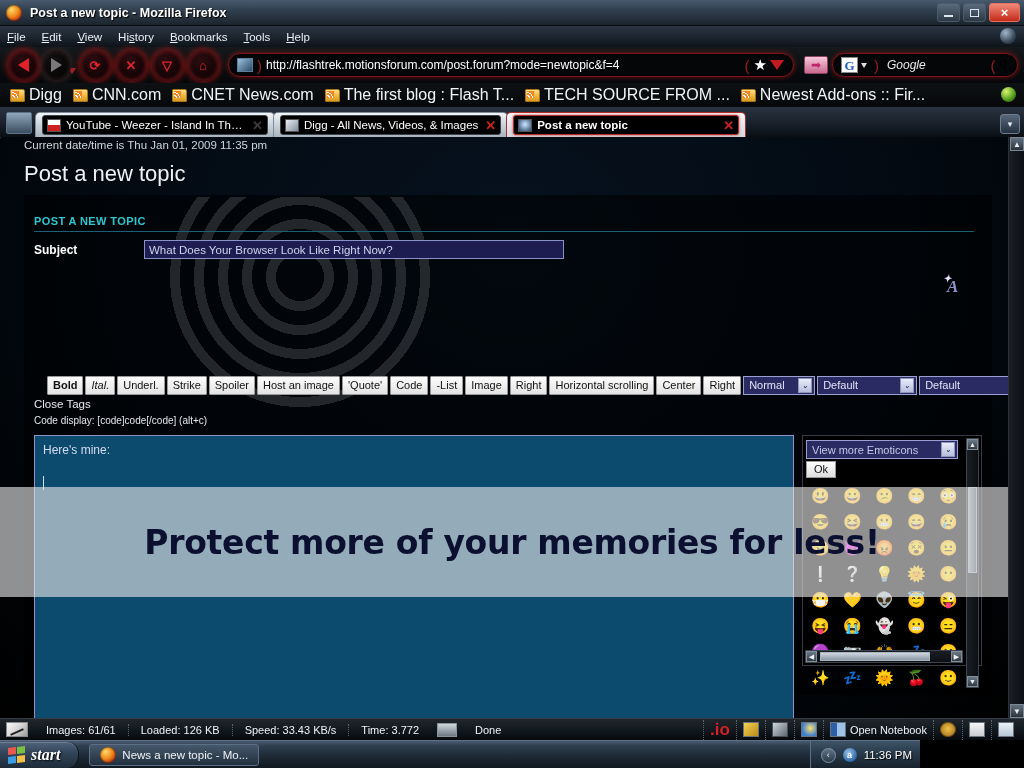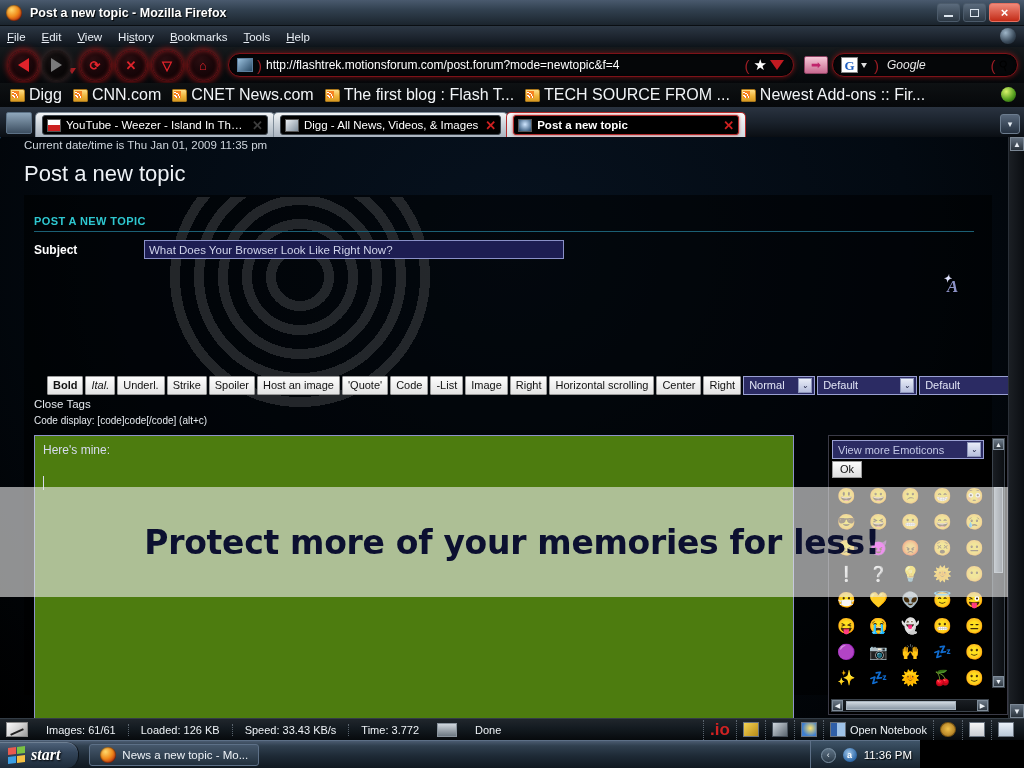--- a/index.html
+++ b/index.html
@@ -310,29 +310,29 @@
   .sel-normal{ width:72px;}
   .sel-default1{ width:100px;}
   .sel-default2{ width:124px;}
 
   .closetags{ position:absolute; left:10px; top:203px; color:#e4e9ee; font-size:11.5px;}
   .codedisp{ position:absolute; left:10px; top:220px; color:#e4e9ee; font-size:10px;}
 
   
   .msgarea{
     position:absolute; left:10px; top:240px; width:760px; height:288px;
-    background:#4d7c0f; border:1px solid #8e93c9;
+    background:#0c4a6e; border:1px solid #8e93c9;
     color:#d7dbf0; font-size:12px; padding:6px 8px;
     line-height:17px;
   }
   .caret-line{ display:inline-block; width:1px; height:14px; background:#d7dbf0; vertical-align:-2px;}
 
   
   .emopanel{
-    position:absolute; left:804px; top:240px; width:180px; height:280px;
+    position:absolute; left:778px; top:240px; width:180px; height:231px;
     background:#000; border:1px solid #3a3a46;
   }
   .emo-sel{
     position:absolute; left:3px; top:4px; width:152px; height:19px;
     background:#2b2b63; border:1px solid #9aa0d2;
     color:#c3c8e6; font-size:11px;
     display:flex; align-items:center; justify-content:space-between; padding:0 2px 0 5px;
   }
   .emo-sel .arrow{
     width:14px;height:15px;

